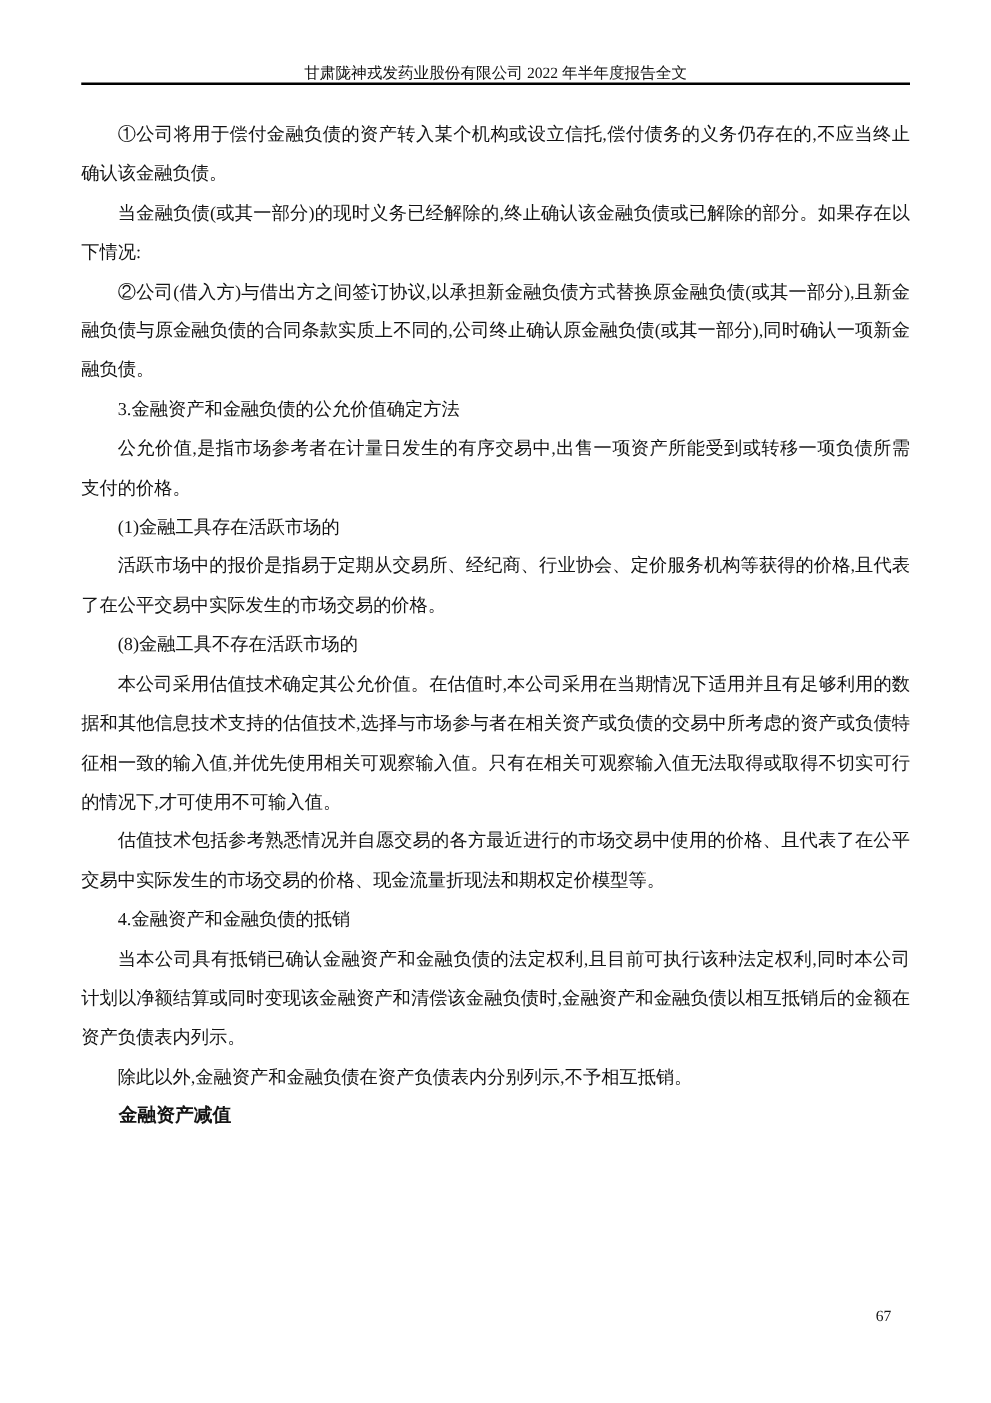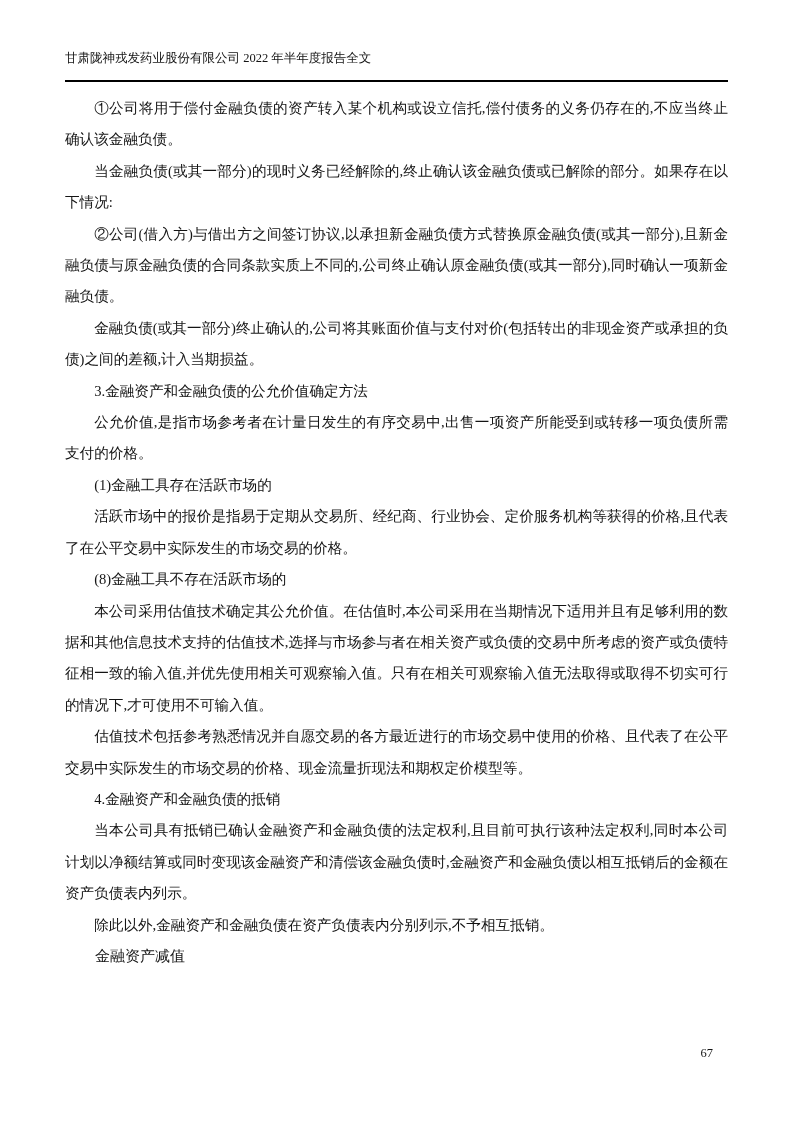--- a/index.html
+++ b/index.html
@@ -12,44 +12,44 @@
     background: #ffffff;
     overflow: hidden;
     font-family: "Liberation Serif", "DejaVu Serif", serif;
     color: #141414;
   }
   .page-header {
     position: absolute;
     top: 50px;
     left: 65px;
     right: 65px;
-    text-align: left;
+    text-align: center;
     font-size: 12.5px;
     line-height: 16px;
-    padding-bottom: 14px;
+    padding-bottom: 0;
     border-bottom: 2px solid #000000;
     white-space: nowrap;
   }
   .doc-body {
     position: absolute;
     top: 93px;
     left: 65px;
     right: 65px;
     font-size: 14.6px;
     line-height: 31.4px;
     text-align: justify;
   }
   .doc-body p {
     margin: 0;
     padding: 0;
     text-indent: 2em;
     word-break: break-all;
   }
   .doc-body p.bold {
-    font-weight: 400;
+    font-weight: 700;
     font-size: 15px;
   }
   .page-footer {
     position: absolute;
     top: 1034px;
     right: 80px;
     font-size: 12.5px;
     line-height: 16px;
     margin-top: 11px;
   }
@@ -65,21 +65,20 @@
 
   <div class="doc-body">
 
 
       <p class="normal">①公司将用于偿付金融负债的资产转入某个机构或设立信托,偿付债务的义务仍存在的,不应当终止确认该金融负债。</p>
 
       <p class="normal">当金融负债(或其一部分)的现时义务已经解除的,终止确认该金融负债或已解除的部分。如果存在以下情况:</p>
 
       <p class="normal">②公司(借入方)与借出方之间签订协议,以承担新金融负债方式替换原金融负债(或其一部分),且新金融负债与原金融负债的合同条款实质上不同的,公司终止确认原金融负债(或其一部分),同时确认一项新金融负债。</p>
 
-      <p class="normal">金融负债(或其一部分)终止确认的,公司将其账面价值与支付对价(包括转出的非现金资产或承担的负债)之间的差额,计入当期损益。</p>
 
       <p class="normal">3.金融资产和金融负债的公允价值确定方法</p>
 
       <p class="normal">公允价值,是指市场参考者在计量日发生的有序交易中,出售一项资产所能受到或转移一项负债所需支付的价格。</p>
 
       <p class="normal">(1)金融工具存在活跃市场的</p>
 
 
       <p class="normal">活跃市场中的报价是指易于定期从交易所、经纪商、行业协会、定价服务机构等获得的价格,且代表了在公平交易中实际发生的市场交易的价格。</p>
 

